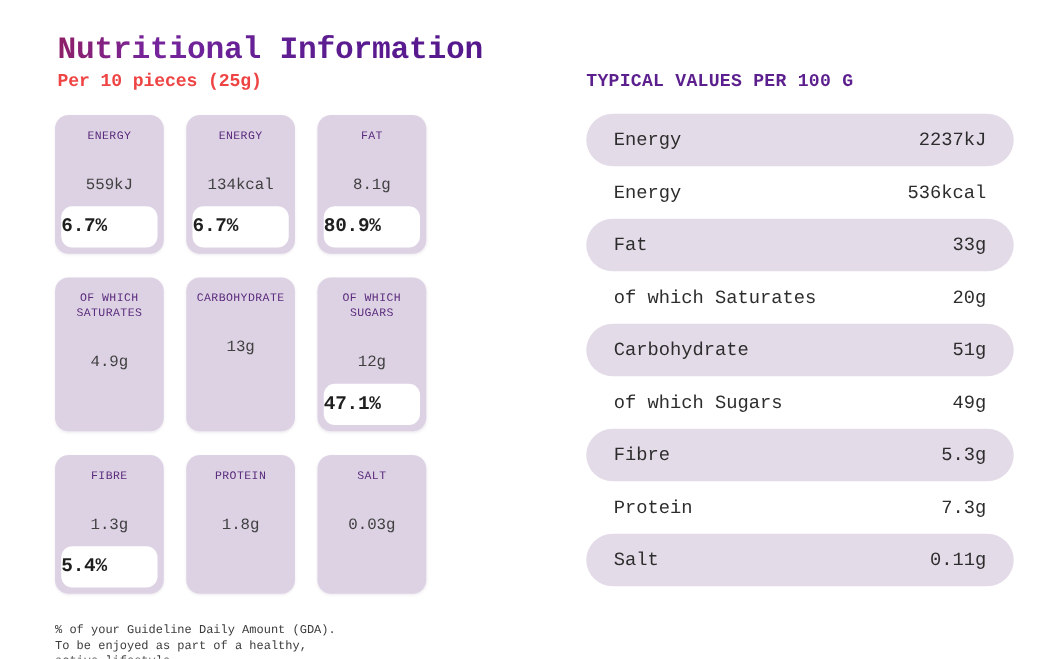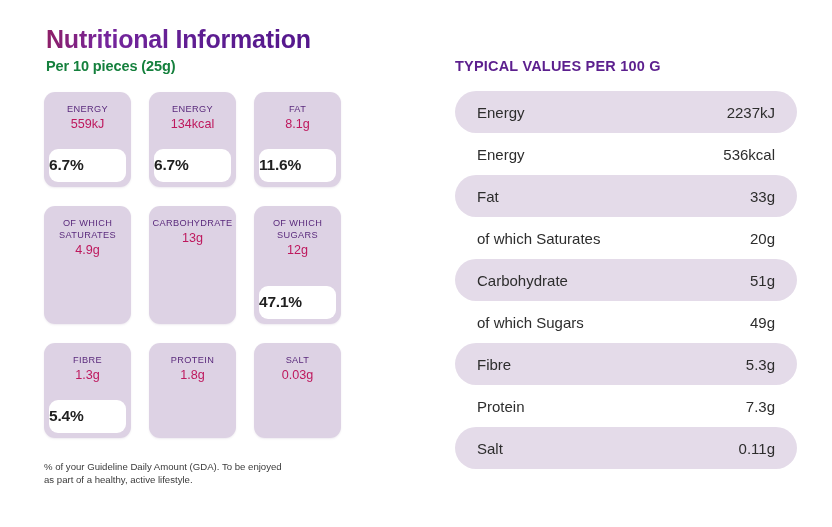--- a/index.html
+++ b/index.html
@@ -12,20 +12,21 @@
     height: 527px;
     font-family: "Liberation Sans", sans-serif;
     color: #2b2b2b;
     overflow: hidden;
     position: relative;
   }
 
   .page {
     position: absolute;
     inset: 0;
+    font-family: Liberation Mono, monospace;
   }
 
   
   .main-title {
     position: absolute;
     left: 46px;
     top: 8px;
     font-size: 25px;
     font-weight: bold;
     letter-spacing: -0.2px;
@@ -40,21 +41,21 @@
   
   .left-col {
     position: absolute;
     left: 44px;
     top: 58px;
     width: 320px;
   }
   .sub-title {
     font-size: 14.5px;
     font-weight: bold;
-    color: #15803d;
+    color: #ef4444;
     letter-spacing: -0.1px;
     margin: 0 0 18px 2px;
   }
 
   .grid {
     display: grid;
     grid-template-columns: repeat(3, 87px);
     column-gap: 18px;
     row-gap: 19px;
   }
@@ -76,23 +77,23 @@
     font-size: 9.2px;
     line-height: 12px;
     color: #5a2a7c;
     letter-spacing: 0.35px;
     text-align: center;
     text-transform: uppercase;
     min-height: 12px;
   }
   .card-amount {
     font-size: 12.6px;
-    color: #be185d;
+    color: #404040;
     text-align: center;
-    margin-top: 2px;
+    margin-top: 26px;
     margin-bottom: auto;
   }
   .card-chip {
     margin-top: 10px;
     width: 100%;
     background: #ffffff;
     border-radius: 9px;
     padding: 7px 0 8px 0;
     font-size: 15.5px;
     font-weight: bold;
@@ -105,21 +106,21 @@
     margin-left: 0px;
     font-size: 9.6px;
     line-height: 12.5px;
     color: #3b3b3b;
     max-width: 238px;
   }
 
   
   .right-col {
     position: absolute;
-    left: 455px;
+    left: 469px;
     top: 58px;
     width: 342px;
   }
   .right-title {
     font-size: 14.5px;
     font-weight: bold;
     color: #5c1f8e;
     letter-spacing: 0.2px;
     text-transform: uppercase;
     margin: 0 0 17px 0;
@@ -155,21 +156,21 @@
           <div class="card-chip">6.7%</div>
         </div>
         <div class="card short">
           <div class="card-label">ENERGY</div>
           <div class="card-amount">134kcal</div>
           <div class="card-chip">6.7%</div>
         </div>
         <div class="card short">
           <div class="card-label">FAT</div>
           <div class="card-amount">8.1g</div>
-          <div class="card-chip">11.6%</div>
+          <div class="card-chip">80.9%</div>
         </div>
         <div class="card tall">
           <div class="card-label">OF WHICH SATURATES</div>
           <div class="card-amount">4.9g</div>
         </div>
         <div class="card tall">
           <div class="card-label">CARBOHYDRATE</div>
           <div class="card-amount">13g</div>
         </div>
         <div class="card tall">

